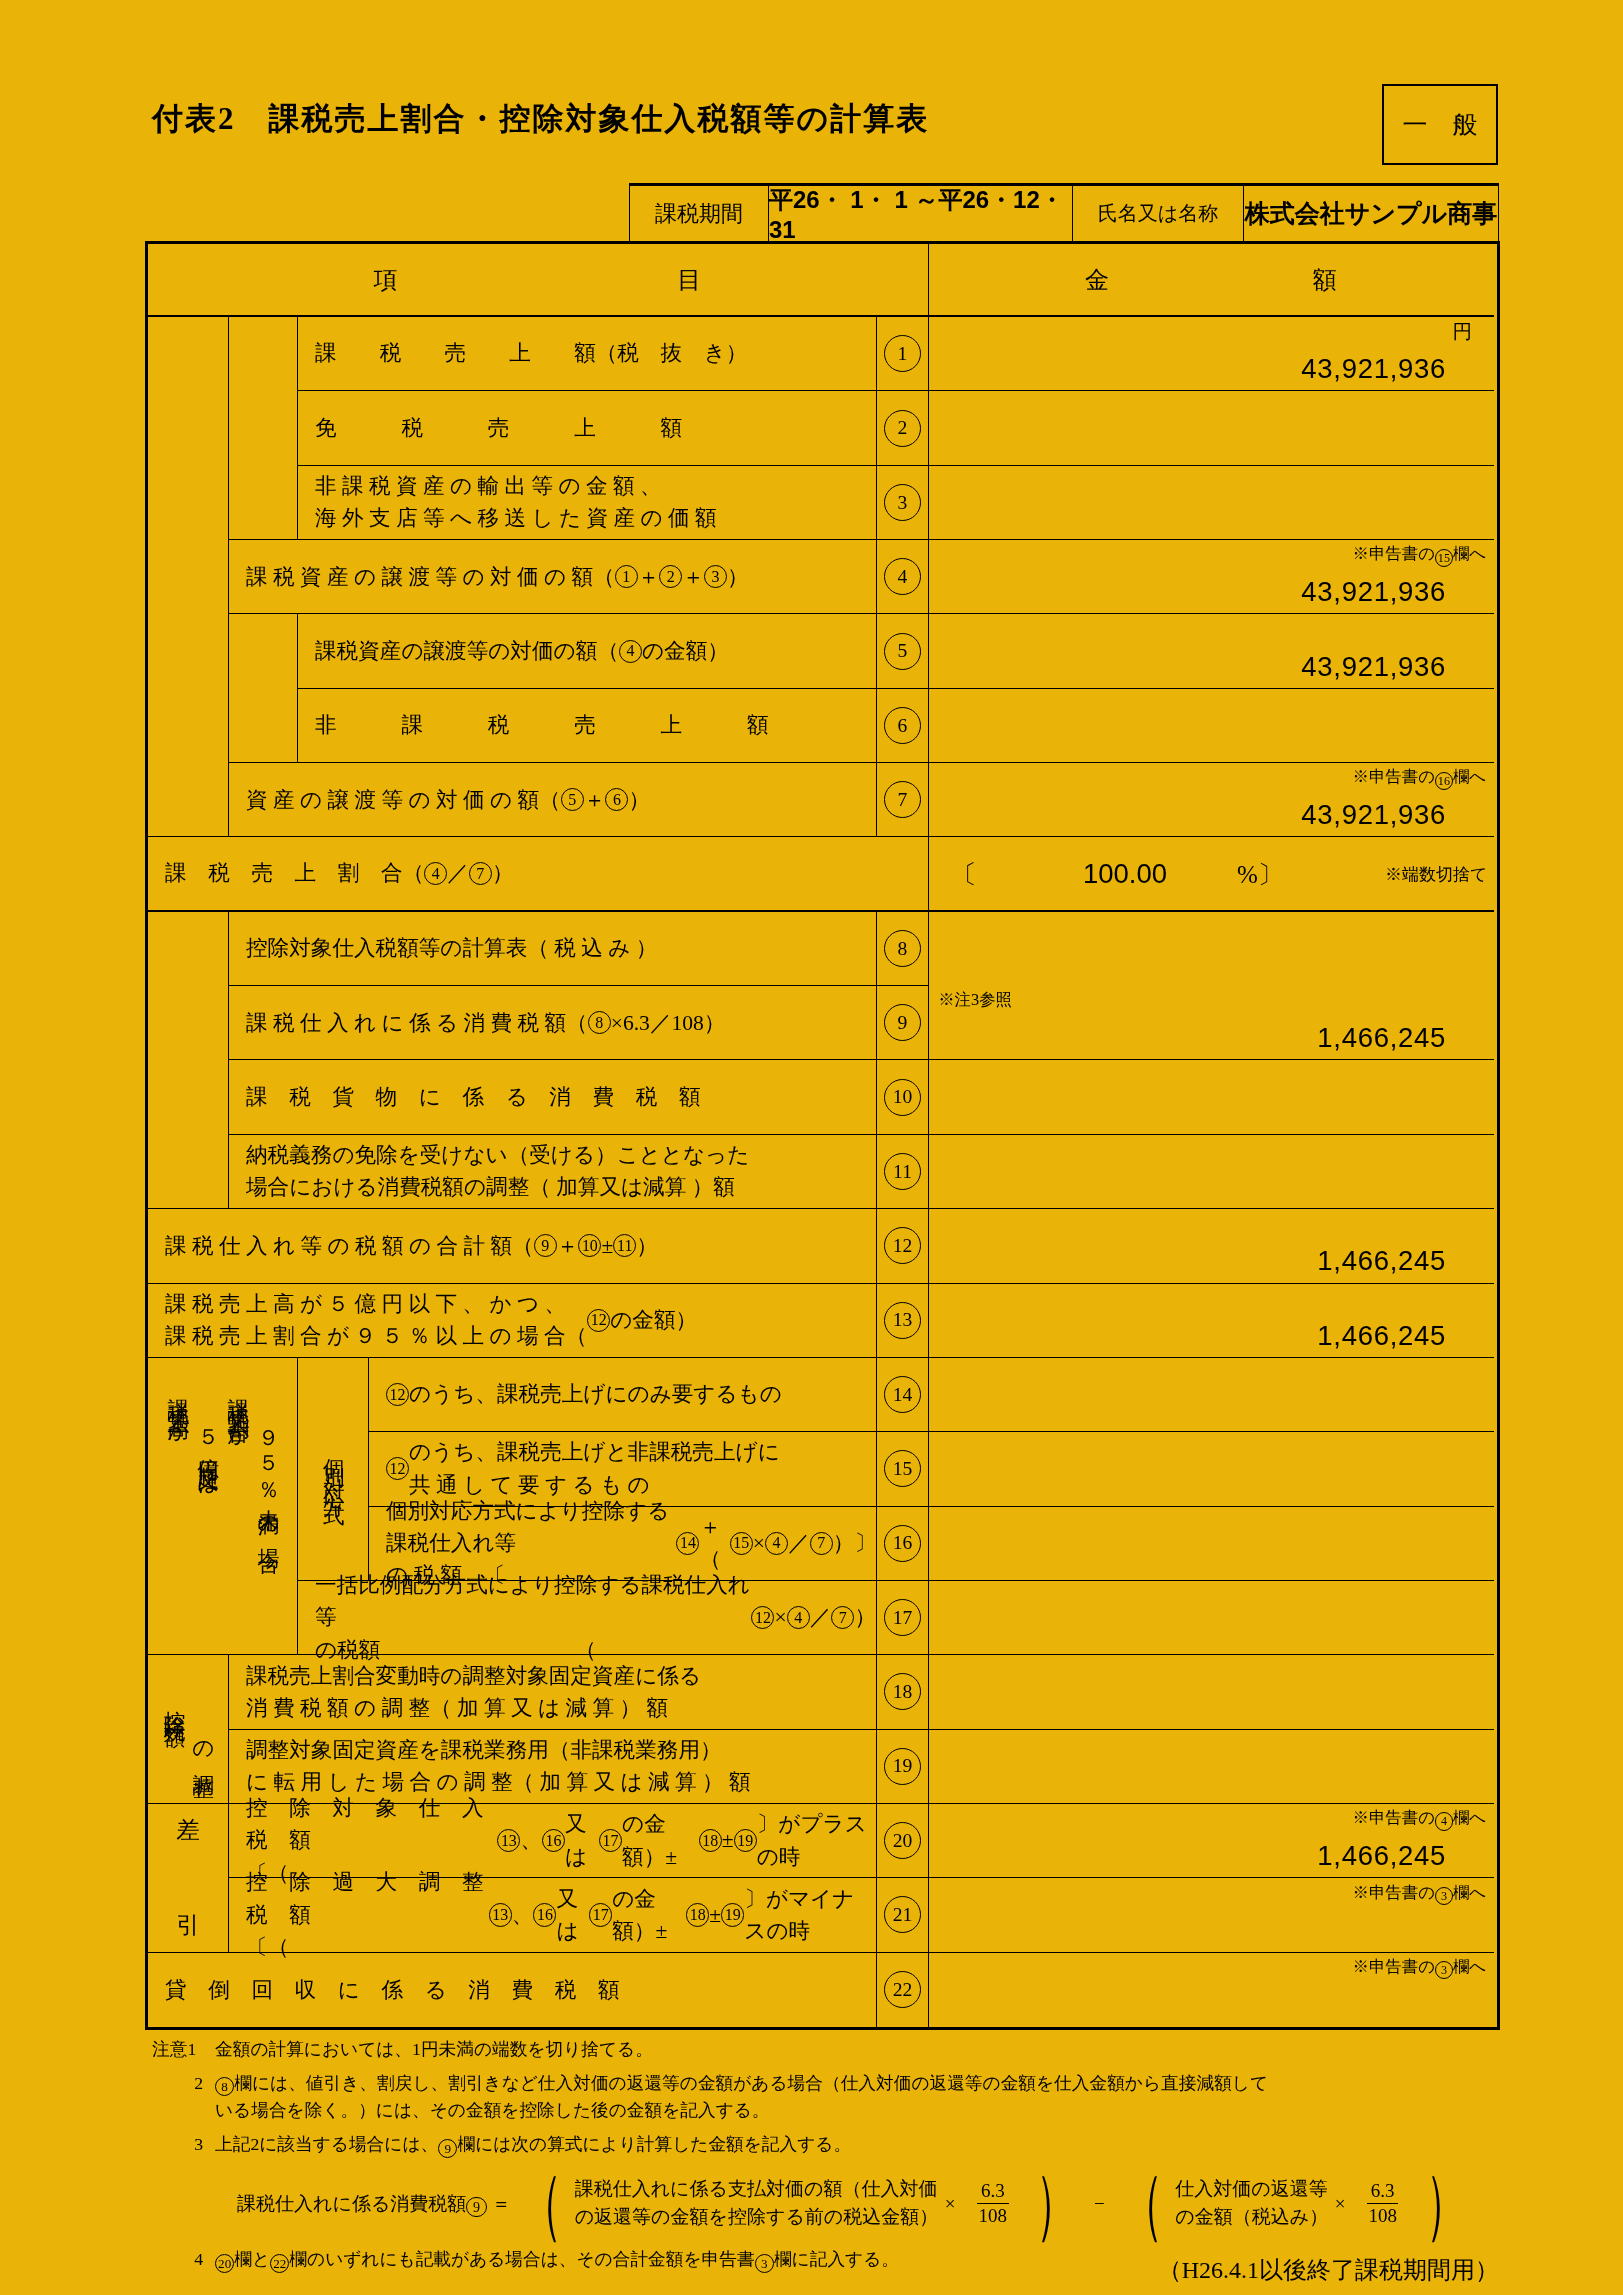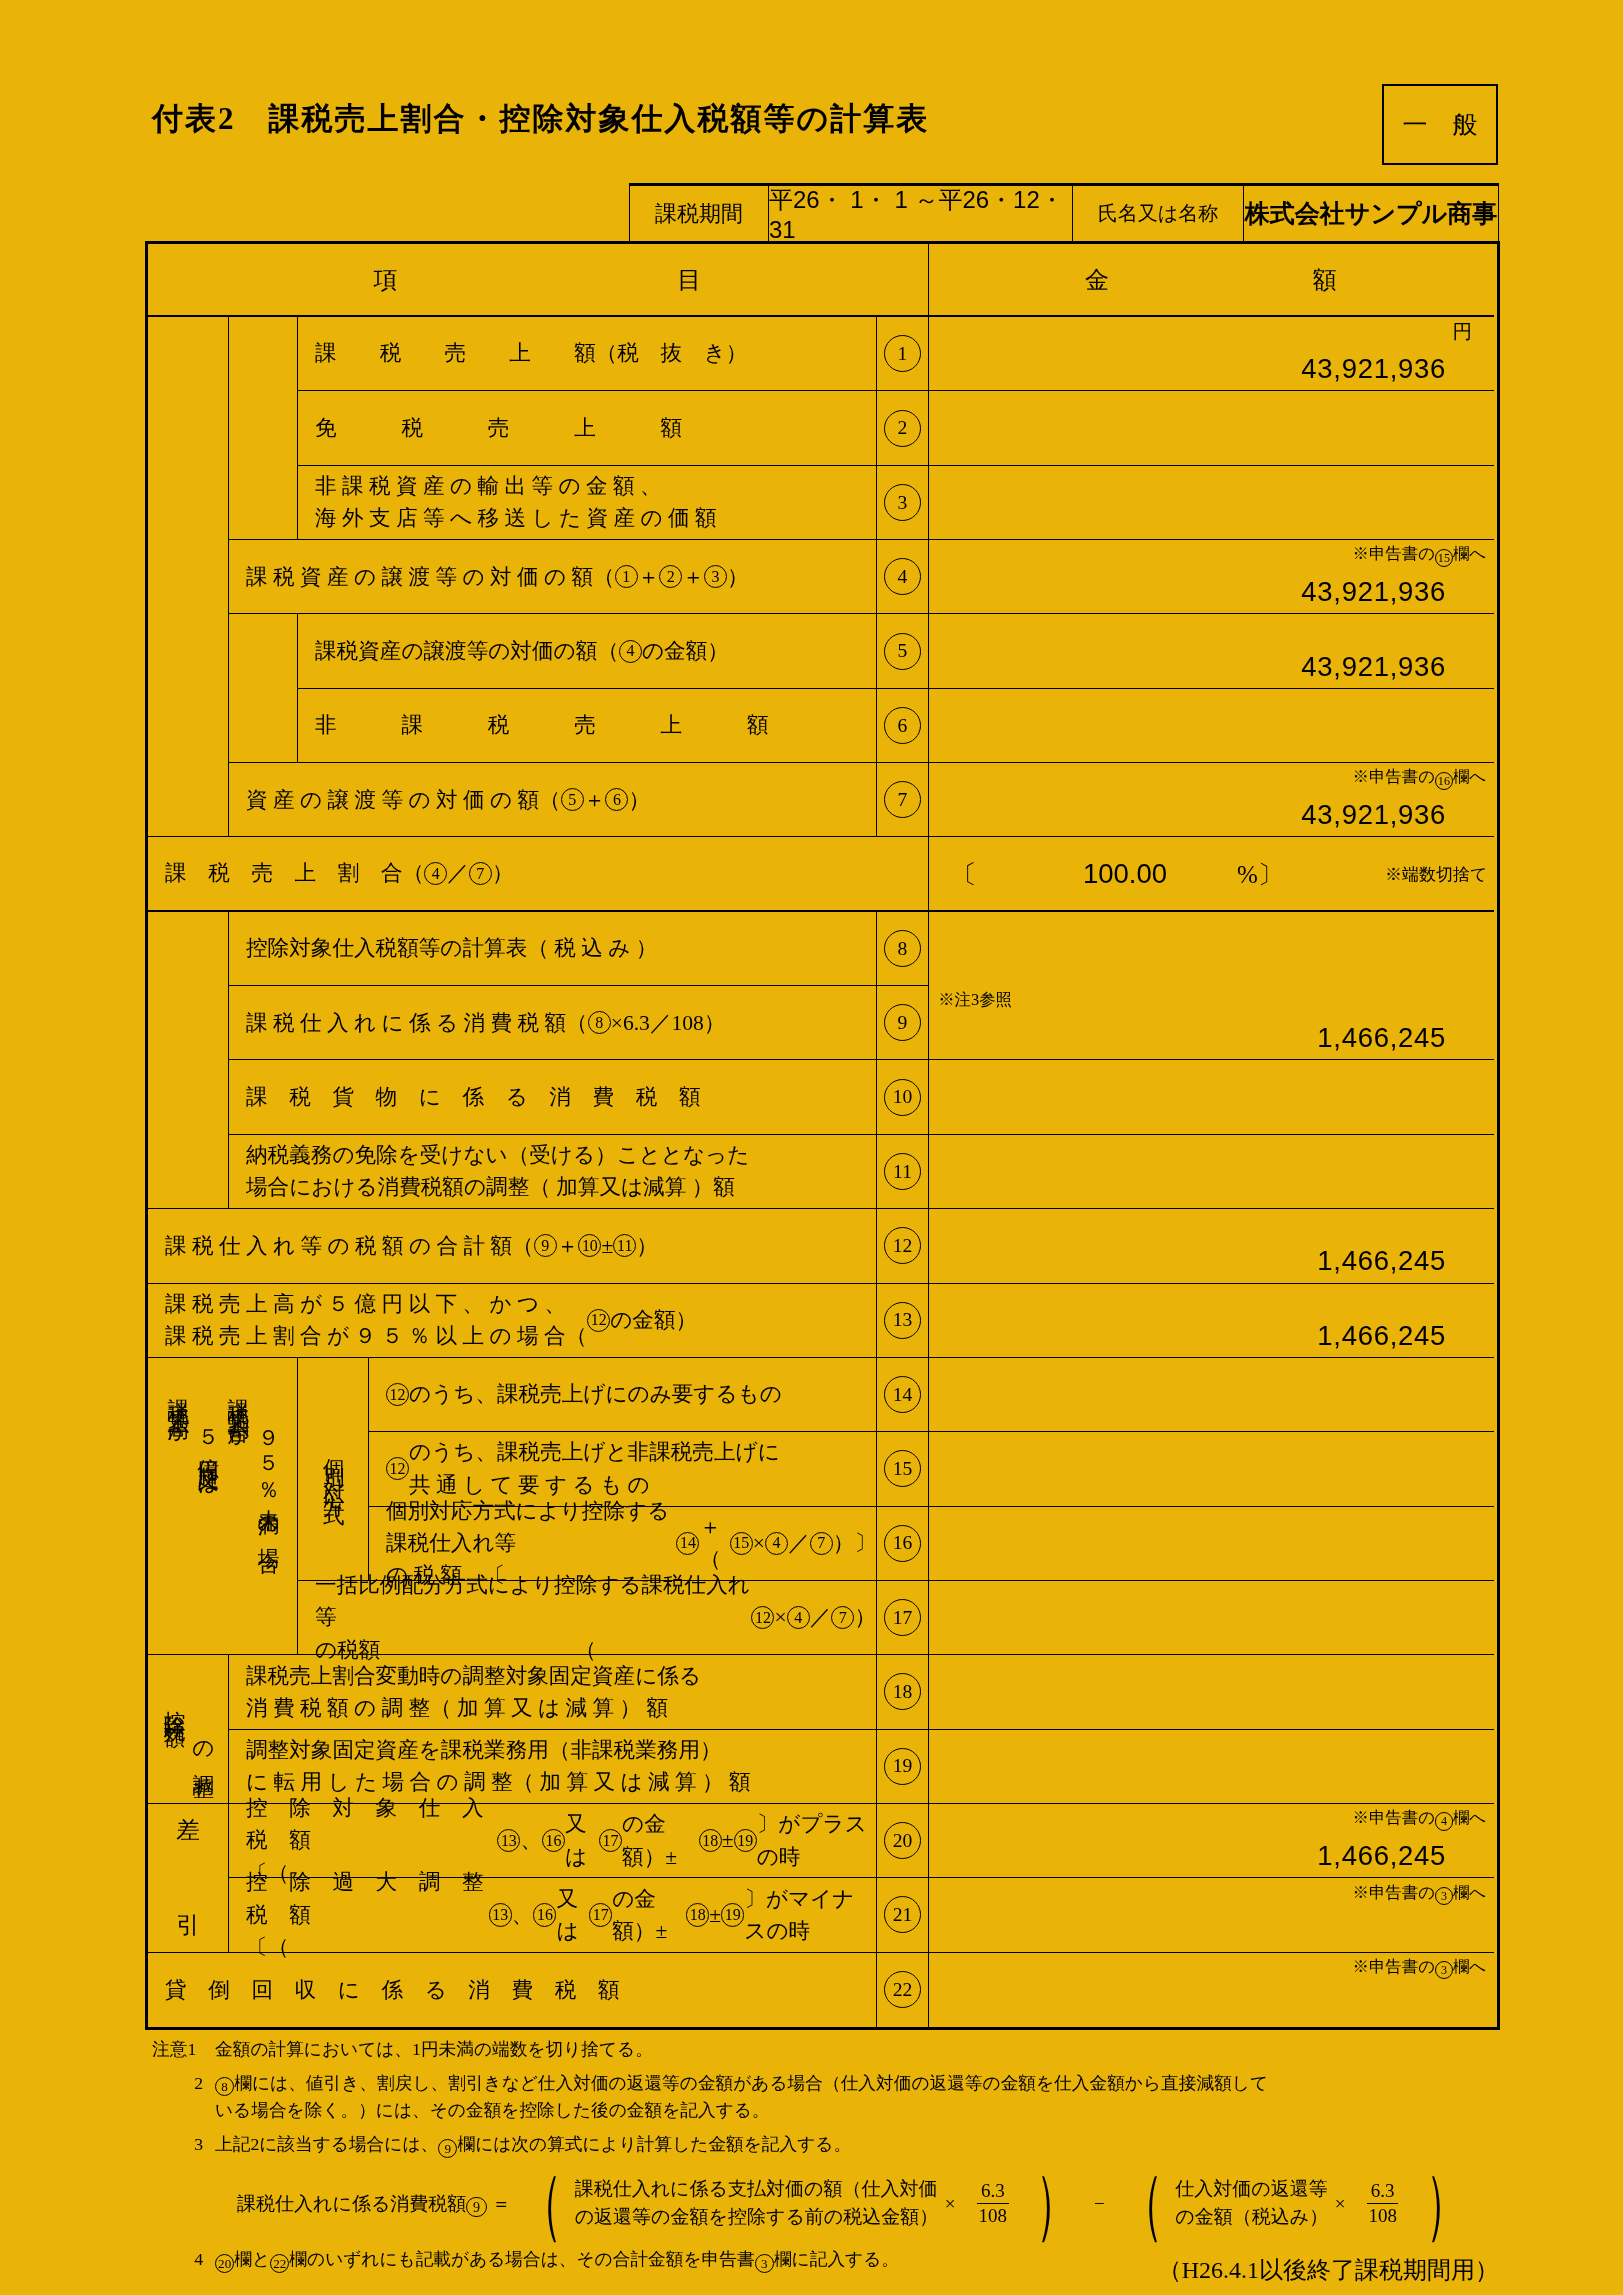--- a/index.html
+++ b/index.html
@@ -6,21 +6,21 @@
   .page{position:relative;width:1623px;height:2295px;background:#eab308;color:#000;
         font-family:"Liberation Serif","DejaVu Serif",serif;}
   
   .title{position:absolute;left:152px;top:98px;font-size:31px;font-weight:bold;letter-spacing:2px;}
   .catbox{position:absolute;left:1382px;top:75px;width:116px;height:81px;border:2px solid #000;
           display:flex;align-items:center;justify-content:center;font-size:25px;box-sizing:border-box;margin-top:9px;}
   .infobar{position:absolute;left:629px;top:183px;width:870px;height:59px;box-sizing:border-box;
            border:1.3px solid #000;border-top:3.3px solid #000;display:flex;}
   .infobar .ic{border-right:1.3px solid #000;display:flex;align-items:center;justify-content:center;box-sizing:border-box;}
   .ic.c1{width:139px;font-size:22px;}
-  .ic.c2{width:304px;font-size:24px;font-family:"Liberation Sans","DejaVu Sans",sans-serif;font-weight:normal;}
+  .ic.c2{width:304px;font-size:24px;font-family:"Liberation Sans","DejaVu Sans",sans-serif;font-weight:bold;}
   .ic.c3{width:171px;font-size:20px;}
   .ic.c4{flex:1;border-right:none;font-size:25px;font-family:"Liberation Sans","DejaVu Sans",sans-serif;font-weight:bold;}
   
   .maintable{position:absolute;left:145px;top:241px;width:1355px;height:1789px;box-sizing:border-box;
              border:3.9px solid #000;display:grid;
              grid-template-columns:81px 69px 71px 508px 52px 565px;
              grid-template-rows:73px repeat(23,1fr);}
   .cell{border-right:1.3px solid #000;border-bottom:1.3px solid #000;position:relative;
         display:flex;align-items:center;box-sizing:border-box;min-width:0;min-height:0;}
   .noR{border-right:none;}

